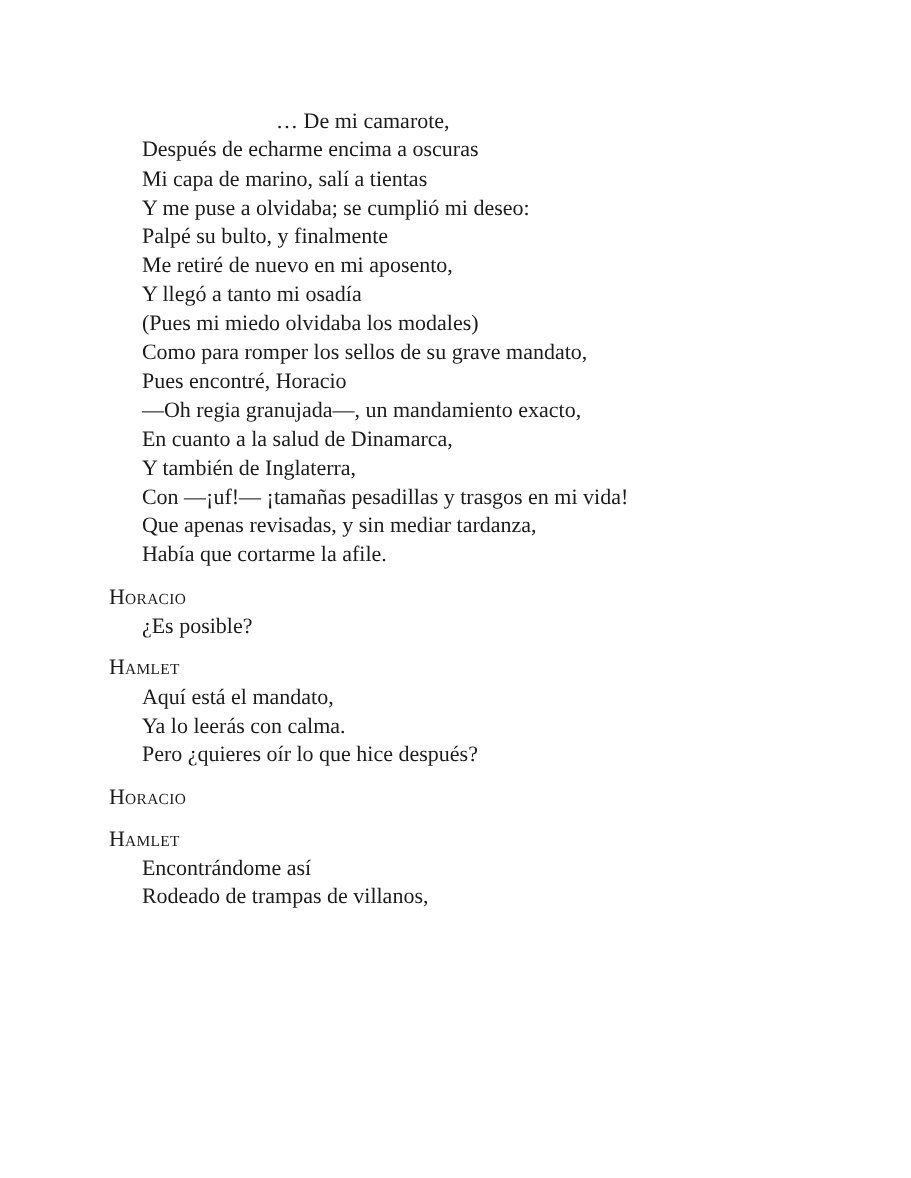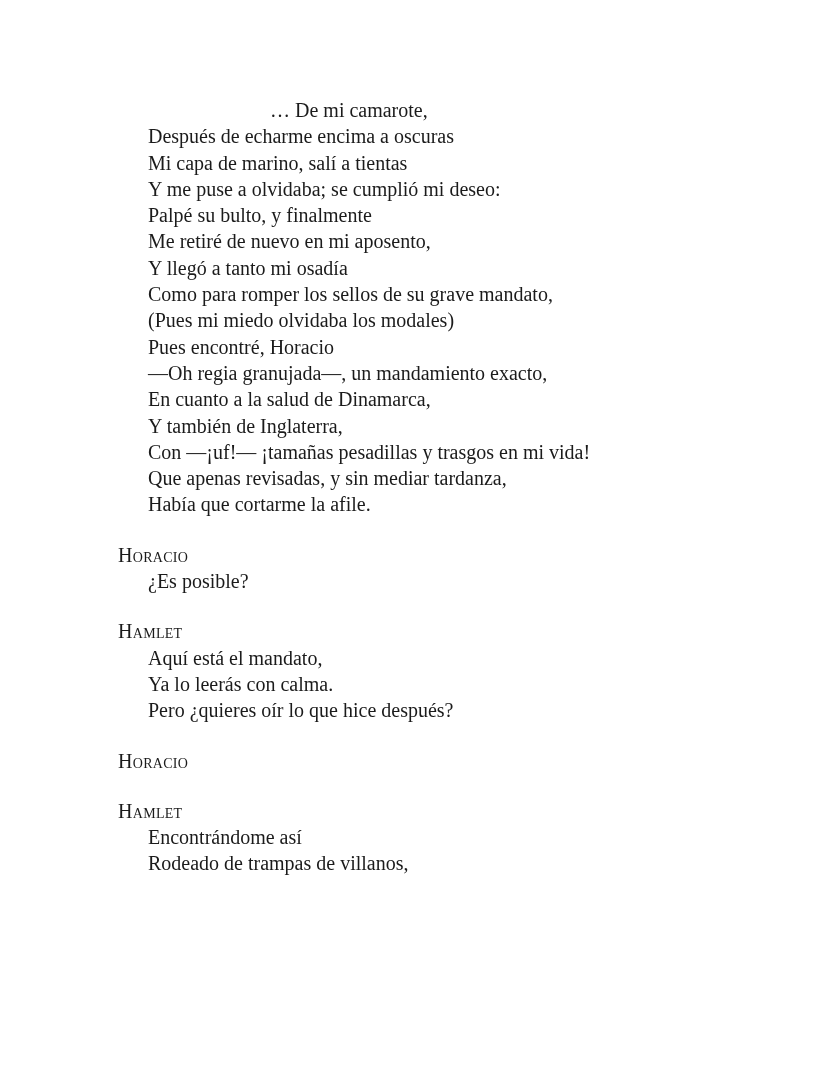--- a/index.html
+++ b/index.html
@@ -11,30 +11,30 @@
     position: relative;
     width: 828px;
     height: 1071px;
     background: #ffffff;
     overflow: hidden;
     font-family: "Liberation Serif", "DejaVu Serif", serif;
     color: #1b1b1b;
   }
   .text-column {
     position: absolute;
-    left: 118px;
+    left: 99px;
     top: 97px;
     width: 620px;
     font-family: Liberation Serif, serif;
   }
   .speech {
     margin: 0;
   }
   .speech + .speech {
-    margin-top: 24px;
+    margin-top: 12px;
   }
   .speaker {
     font-size: 20px;
     line-height: 26.3px;
     font-variant: small-caps;
     letter-spacing: 0.3px;
   }
   .line {
     font-size: 20px;
     line-height: 26.3px;
@@ -51,22 +51,22 @@
 <div class="page">
   <div class="text-column">
       <div class="speech">
         <div class="line deep">… De mi camarote,</div>
         <div class="line">Después de echarme encima a oscuras</div>
         <div class="line">Mi capa de marino, salí a tientas</div>
         <div class="line">Y me puse a olvidaba; se cumplió mi deseo:</div>
         <div class="line">Palpé su bulto, y finalmente</div>
         <div class="line">Me retiré de nuevo en mi aposento,</div>
         <div class="line">Y llegó a tanto mi osadía</div>
+        <div class="line">(Pues mi miedo olvidaba los modales)</div>
         <div class="line">Como para romper los sellos de su grave mandato,</div>
-        <div class="line">(Pues mi miedo olvidaba los modales)</div>
         <div class="line">Pues encontré, Horacio</div>
         <div class="line">—Oh regia granujada—, un mandamiento exacto,</div>
         <div class="line">En cuanto a la salud de Dinamarca,</div>
         <div class="line">Y también de Inglaterra,</div>
         <div class="line">Con —¡uf!— ¡tamañas pesadillas y trasgos en mi vida!</div>
         <div class="line">Que apenas revisadas, y sin mediar tardanza,</div>
         <div class="line">Había que cortarme la afile.</div>
       </div>
       <div class="speech">
         <div class="speaker">Horacio</div>

